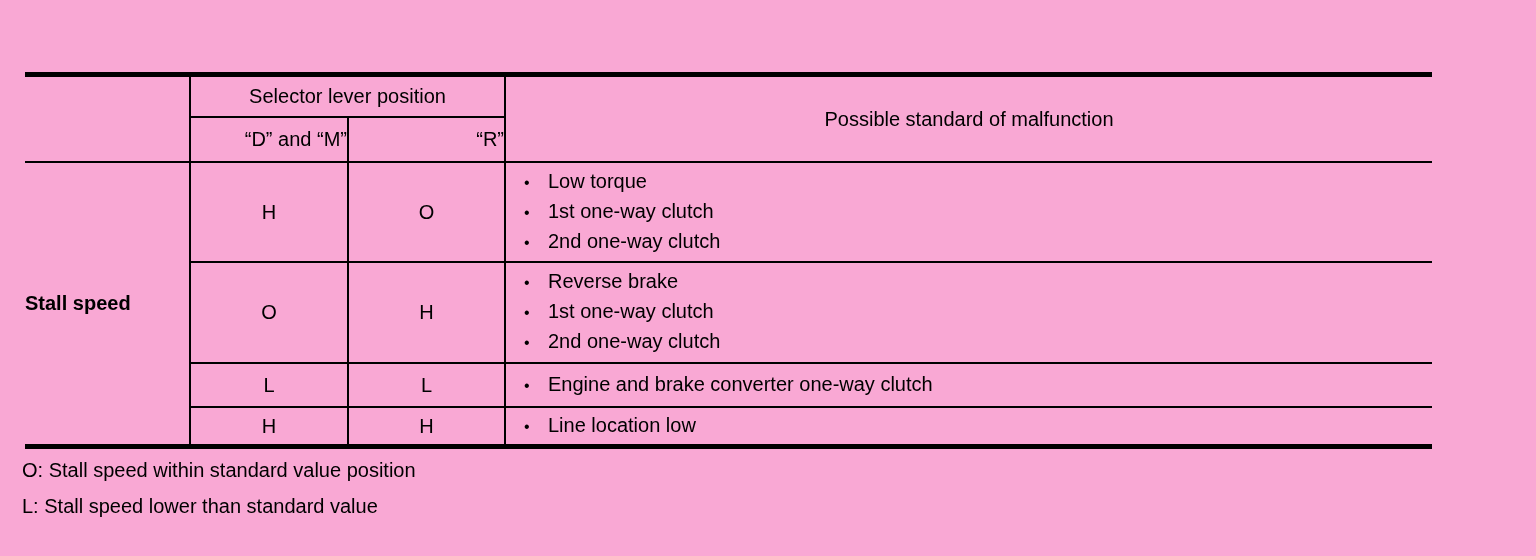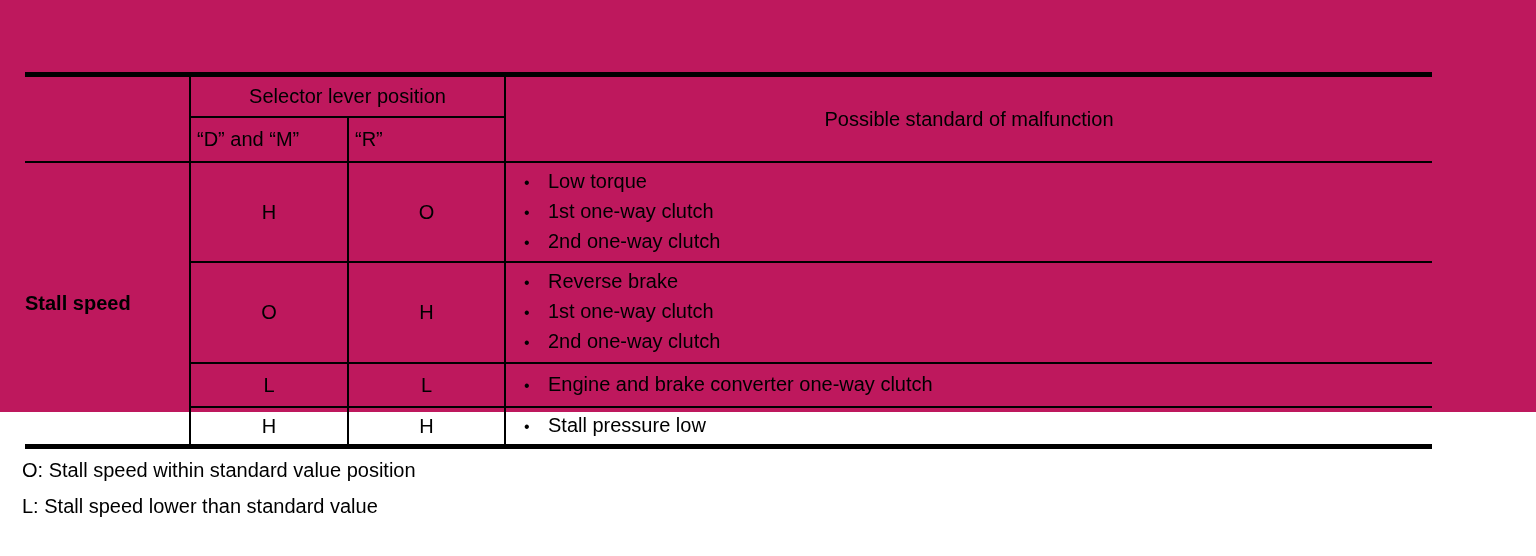--- a/index.html
+++ b/index.html
@@ -7,22 +7,22 @@
   body {
     font-family: "Liberation Sans", sans-serif;
     color: #000000;
     width: 1536px;
     height: 556px;
     overflow: hidden;
   }
   .page {
     position: relative;
     width: 1536px;
-    height: 412px;
-    background: #be185d;
+    height: 556px;
+    background: #f9a8d4;
   }
   table.stall-table {
     position: absolute;
     left: 25px;
     top: 72px;
     width: 1407px;
     border-collapse: collapse;
     table-layout: fixed;
     border-top: 5px solid #000;
     border-bottom: 5px solid #000;
@@ -40,21 +40,21 @@
   tr.hr1 { height: 42px; }
   tr.hr2 { height: 45px; }
   tr.r1  { height: 100px; }
   tr.r2  { height: 101px; }
   tr.r3  { height: 44px; }
   tr.r4  { height: 40px; }
 
   td.corner     { border-right: 2px solid #000; border-bottom: 2px solid #000; }
   td.sel-header { border-right: 2px solid #000; border-bottom: 2px solid #000; text-align: center; }
   td.malf-header{ border-bottom: 2px solid #000; text-align: center; }
-  td.sub-header { border-right: 2px solid #000; border-bottom: 2px solid #000; text-align: left; padding-left: 6px; }
+  td.sub-header { border-right: 2px solid #000; border-bottom: 2px solid #000; text-align: right; padding-left: 6px; }
   td.row-label  { border-right: 2px solid #000; text-align: left; font-weight: bold; }
   td.letter     { border-right: 2px solid #000; border-bottom: 2px solid #000; text-align: center; }
   td.causes     { border-bottom: 2px solid #000; padding-left: 18px; }
 
   .li { display: flex; align-items: baseline; line-height: 29px; }
   .li .b { display: inline-block; width: 24px; font-size: 16px; flex: 0 0 24px; }
   .li .t { display: inline-block; }
 
   .legend {
     position: absolute;
@@ -136,21 +136,21 @@
           </div>
         </td>
       </tr>
 
       <tr class="r4">
         <td class="letter">H</td>
         <td class="letter">H</td>
         <td class="causes">
           <div class="li">
             <span class="b">•</span>
-            <span class="t">Stall pressure low</span>
+            <span class="t">Line location low</span>
           </div>
         </td>
       </tr>
     </tbody>
   </table>
 
   <div class="legend">
     <div class="legend-line">O: Stall speed within standard value position</div>
     <div class="legend-line">L: Stall speed lower than standard value</div>
   </div>

